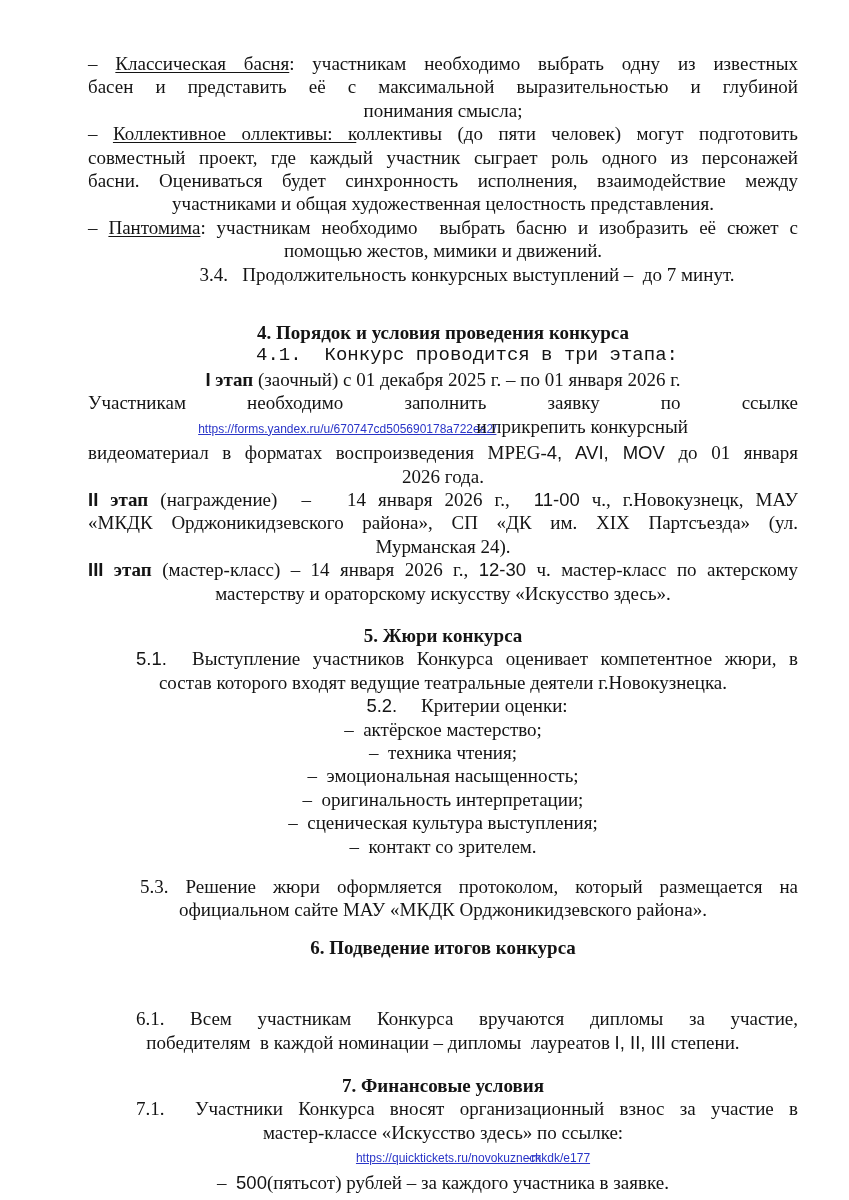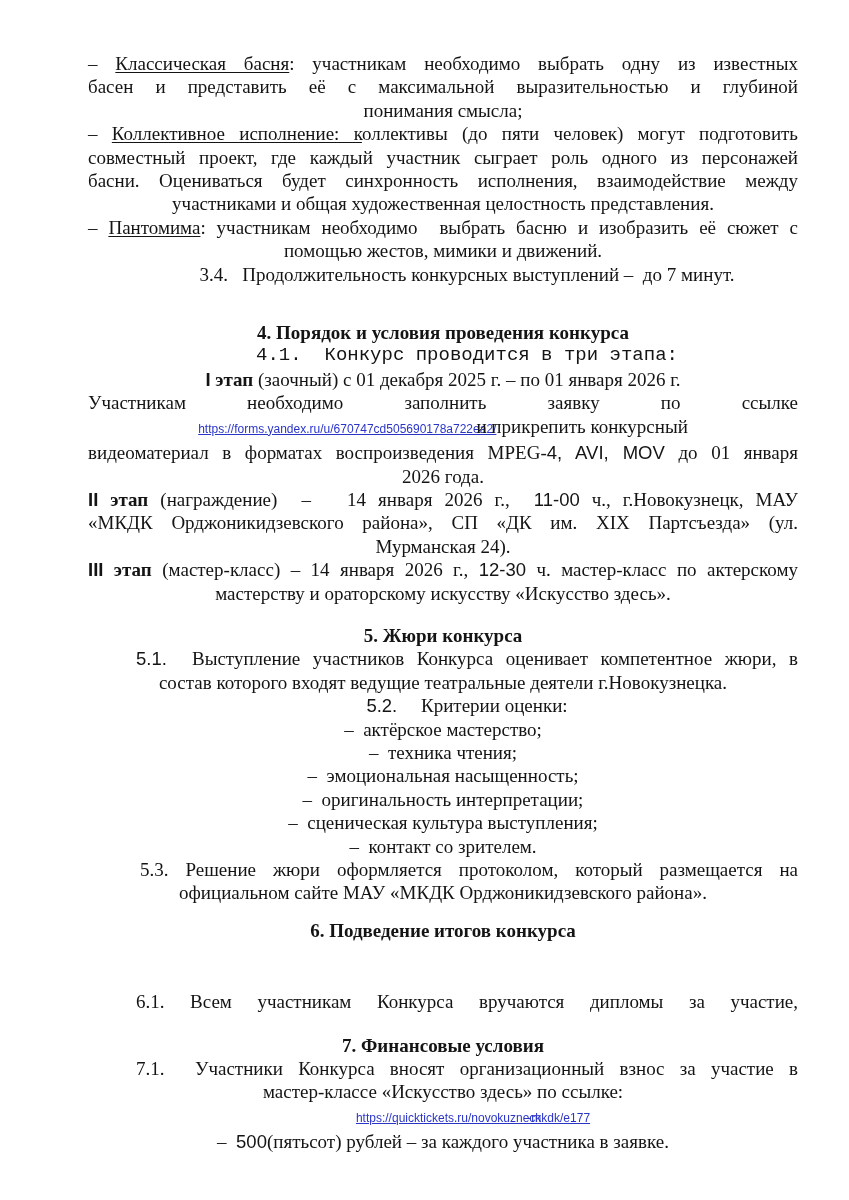--- a/index.html
+++ b/index.html
@@ -32,21 +32,21 @@
   }
   .spacer{width:100%;}
 </style>
 </head>
 <body>
 
 <div class="page">
     <div class="line justify"><span>–&nbsp;</span><span class="u">Классическая басня</span><span>: участникам необходимо выбрать одну из известных</span></div>
     <div class="line justify"><span>басен и представить её с максимальной выразительностью и глубиной</span></div>
     <div class="line left"><span>понимания смысла;</span></div>
-    <div class="line justify"><span>–&nbsp;</span><span class="u">Коллективное исполнение: к</span><span>оллективы (до пяти человек) могут подготовить</span></div>
+    <div class="line justify"><span>–&nbsp;</span><span class="u">Коллективное оллективы: к</span><span>оллективы (до пяти человек) могут подготовить</span></div>
     <div class="line justify"><span>совместный проект, где каждый участник сыграет роль одного из персонажей</span></div>
     <div class="line justify"><span>басни. Оцениваться будет синхронность исполнения, взаимодействие между</span></div>
     <div class="line left"><span>участниками и общая художественная целостность представления.</span></div>
     <div class="line justify"><span>–&nbsp;</span><span class="u">Пантомима</span><span>: участникам необходимо&nbsp; выбрать басню и изобразить её сюжет с</span></div>
     <div class="line left"><span>помощью жестов, мимики и движений.</span></div>
     <div class="line left" style="padding-left: 48px;"><span>3.4.&nbsp;&nbsp; Продолжительность конкурсных выступлений –&nbsp; до 7 минут.</span></div>
     <div class="spacer" style="height: 35px;"></div>
     <div class="line center"><span class="b">4. Порядок и условия проведения конкурса</span></div>
     <div class="line left" style="padding-left: 48px; font-family: Liberation Mono, monospace;"><span>4.1.&nbsp; Конкурс проводится в три этапа:</span></div>
     <div class="line left"><span class="b sans">I</span><span class="b"> этап </span><span>(заочный) с 01 декабря 2025 г. – по 01 января 2026 г.</span></div>
@@ -63,24 +63,25 @@
     <div class="line center"><span class="b">5. Жюри конкурса</span></div>
     <div class="line justify" style="padding-left: 48px;"><span class="sans">5.1.</span><span>&nbsp; Выступление участников Конкурса оценивает компетентное жюри, в</span></div>
     <div class="line left"><span>состав которого входят ведущие театральные деятели г.Новокузнецка.</span></div>
     <div class="line left" style="padding-left: 48px;"><span class="sans">5.2.</span><span>&nbsp;&nbsp;&nbsp;&nbsp; Критерии оценки:</span></div>
     <div class="line left"><span>–&nbsp; актёрское мастерство;</span></div>
     <div class="line left"><span>–&nbsp; техника чтения;</span></div>
     <div class="line left"><span>–&nbsp; эмоциональная насыщенность;</span></div>
     <div class="line left"><span>–&nbsp; оригинальность интерпретации;</span></div>
     <div class="line left"><span>–&nbsp; сценическая культура выступления;</span></div>
     <div class="line left"><span>–&nbsp; контакт со зрителем.</span></div>
-    <div class="line justify" style="padding-left: 52px;"><span>5.3. Решение жюри оформляется протоколом, который размещается на</span></div>
+    <div class="line justify" style="padding-left: 52px; margin-top: 17px;"><span>5.3. Решение жюри оформляется протоколом, который размещается на</span></div>
     <div class="line left"><span>официальном сайте МАУ «МКДК Орджоникидзевского района».</span></div>
     <div class="spacer" style="height: 14px;"></div>
     <div class="line center"><span class="b">6. Подведение итогов конкурса</span></div>
     <div class="line justify" style="padding-left: 48px; margin-top: 48px;"><span>6.1. Всем участникам Конкурса вручаются дипломы за участие,</span></div>
+    <div class="line left"><span>победителям&nbsp; в каждой номинации – дипломы&nbsp; лауреатов </span><span class="sans">I, II, III</span><span> степени.</span></div>
     <div class="spacer" style="height: 20px;"></div>
     <div class="line center"><span class="b">7. Финансовые условия</span></div>
     <div class="line justify" style="padding-left: 48px;"><span>7.1.&nbsp; Участники Конкурса вносят организационный взнос за участие в</span></div>
     <div class="line left"><span>мастер-классе «Искусство здесь» по ссылке:</span></div>
     <div class="line left" style="padding-left: 60px;"><a class="link" href="#">https://quicktickets.ru/novokuzneck</a><a class="link" href="#" style="margin-left: -14px;">-mkdk/e177</a></div>
     <div class="line left"><span>–&nbsp; </span><span class="sans">500</span><span>(пятьсот) рублей – за каждого участника в заявке.</span></div>
   </div>
 
 </body></html>

